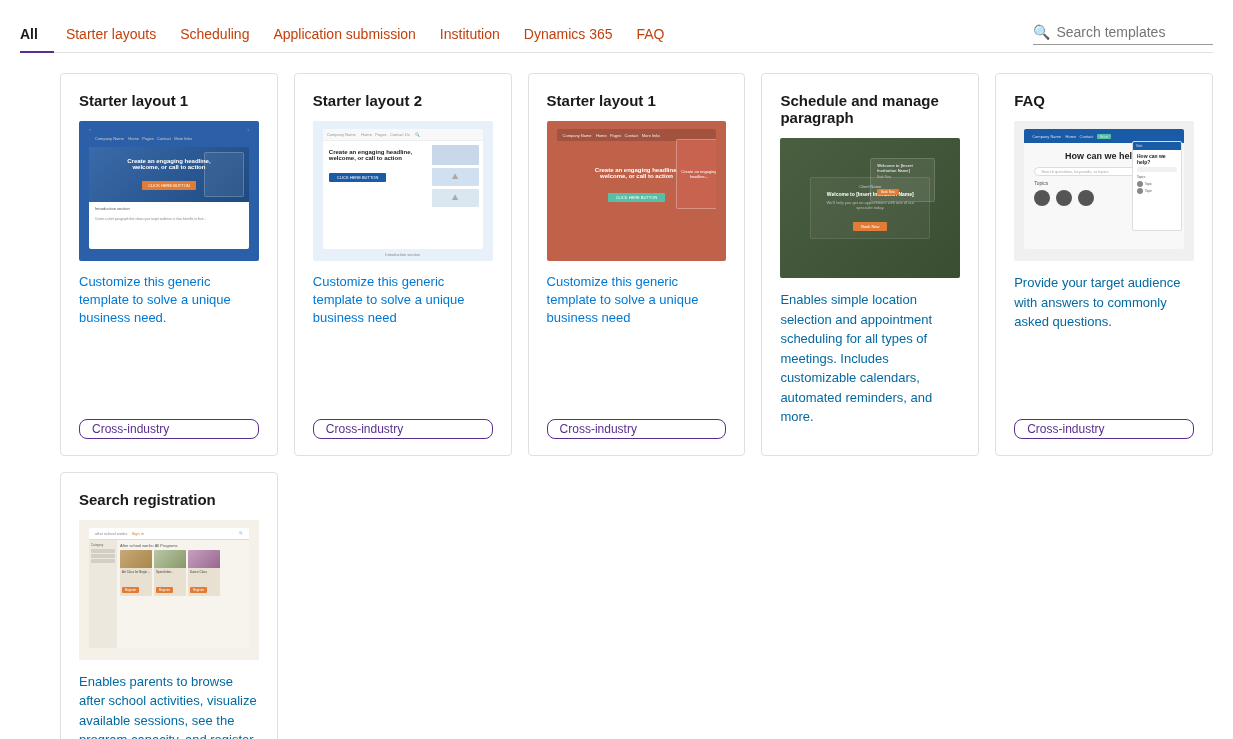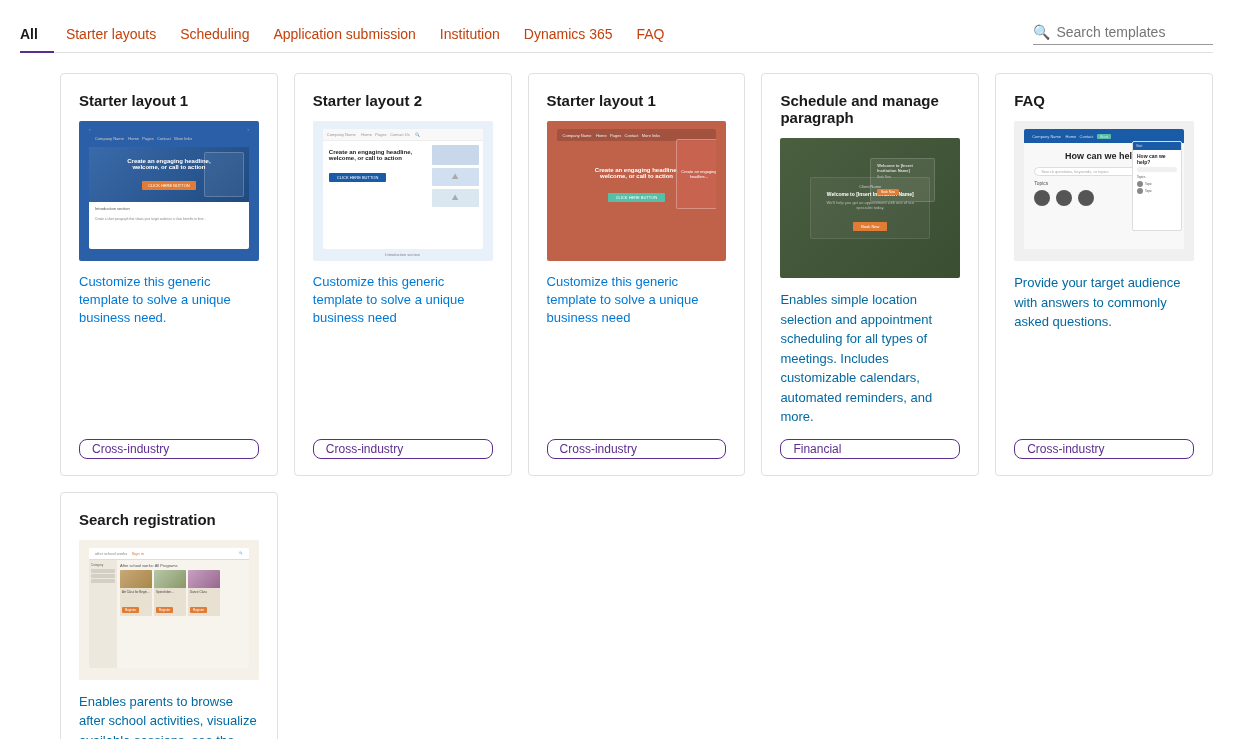--- a/index.html
+++ b/index.html
@@ -284,21 +284,20 @@
             </div>
             <div style="position:absolute;right:25px;top:20px;background:rgba(255,255,255,0.08);border:1px solid rgba(255,255,255,0.15);border-radius:2px;padding:4px 6px;width:65px;">
               <div style="font-size:4px;color:#ddd;font-weight:600;margin-bottom:2px;">Welcome to [Insert Institution Name]</div>
               <div style="font-size:3px;color:#bbb;">Book Now</div>
               <div style="background:#e07c35;color:#fff;font-size:3px;padding:1px 4px;border-radius:1px;display:inline-block;margin-top:2px;">Book Now</div>
             </div>
           </div>
         </div>
       </div>
       <div class="card-desc-long">Enables simple location selection and appointment scheduling for all types of meetings. Includes customizable calendars, automated reminders, and more.</div>
-      <span class="card-tag">Financial</span>
     </div>
 
     <div class="card">
       <div class="card-title">FAQ</div>
       <div class="card-preview">
         <div style="position:absolute;inset:0;background:#f0f0f0;">
           <div style="position:absolute;top:8px;left:10px;right:10px;height:120px;background:#f8f8f8;border-radius:2px;overflow:hidden;">
             <div style="background:#1a5ba8;height:14px;display:flex;align-items:center;padding:0 8px;">
               <div style="font-size:4px;color:#dde;flex:1;">Company Name &nbsp;&nbsp; Home &nbsp; Contact &nbsp; <span style="background:#56bfa8;padding:0 3px;border-radius:1px;">Start</span></div>
             </div>

